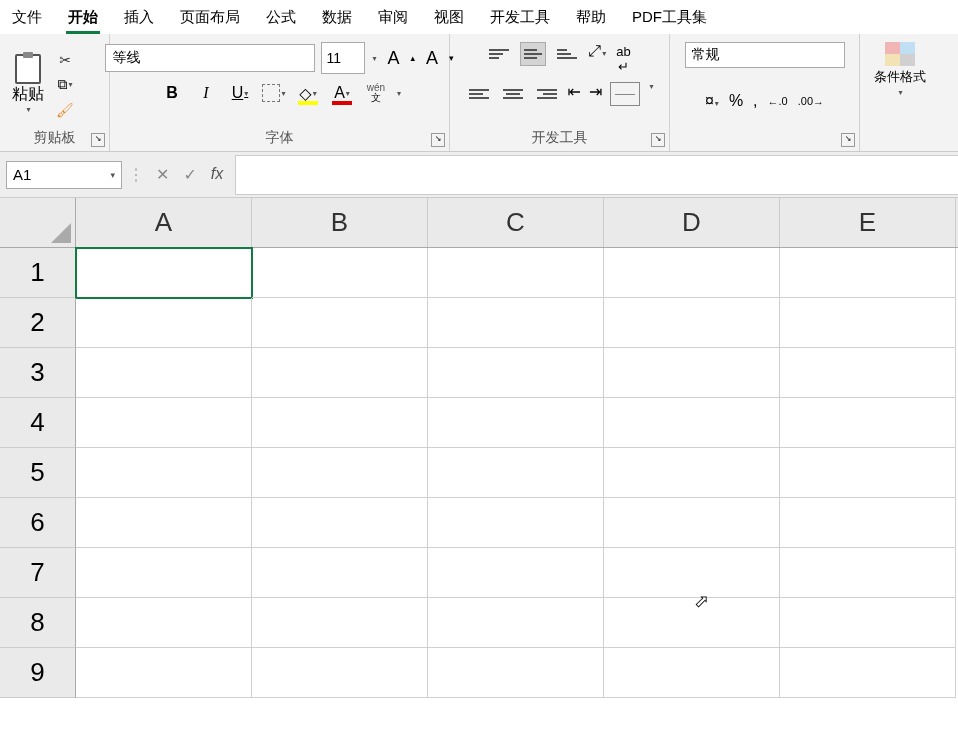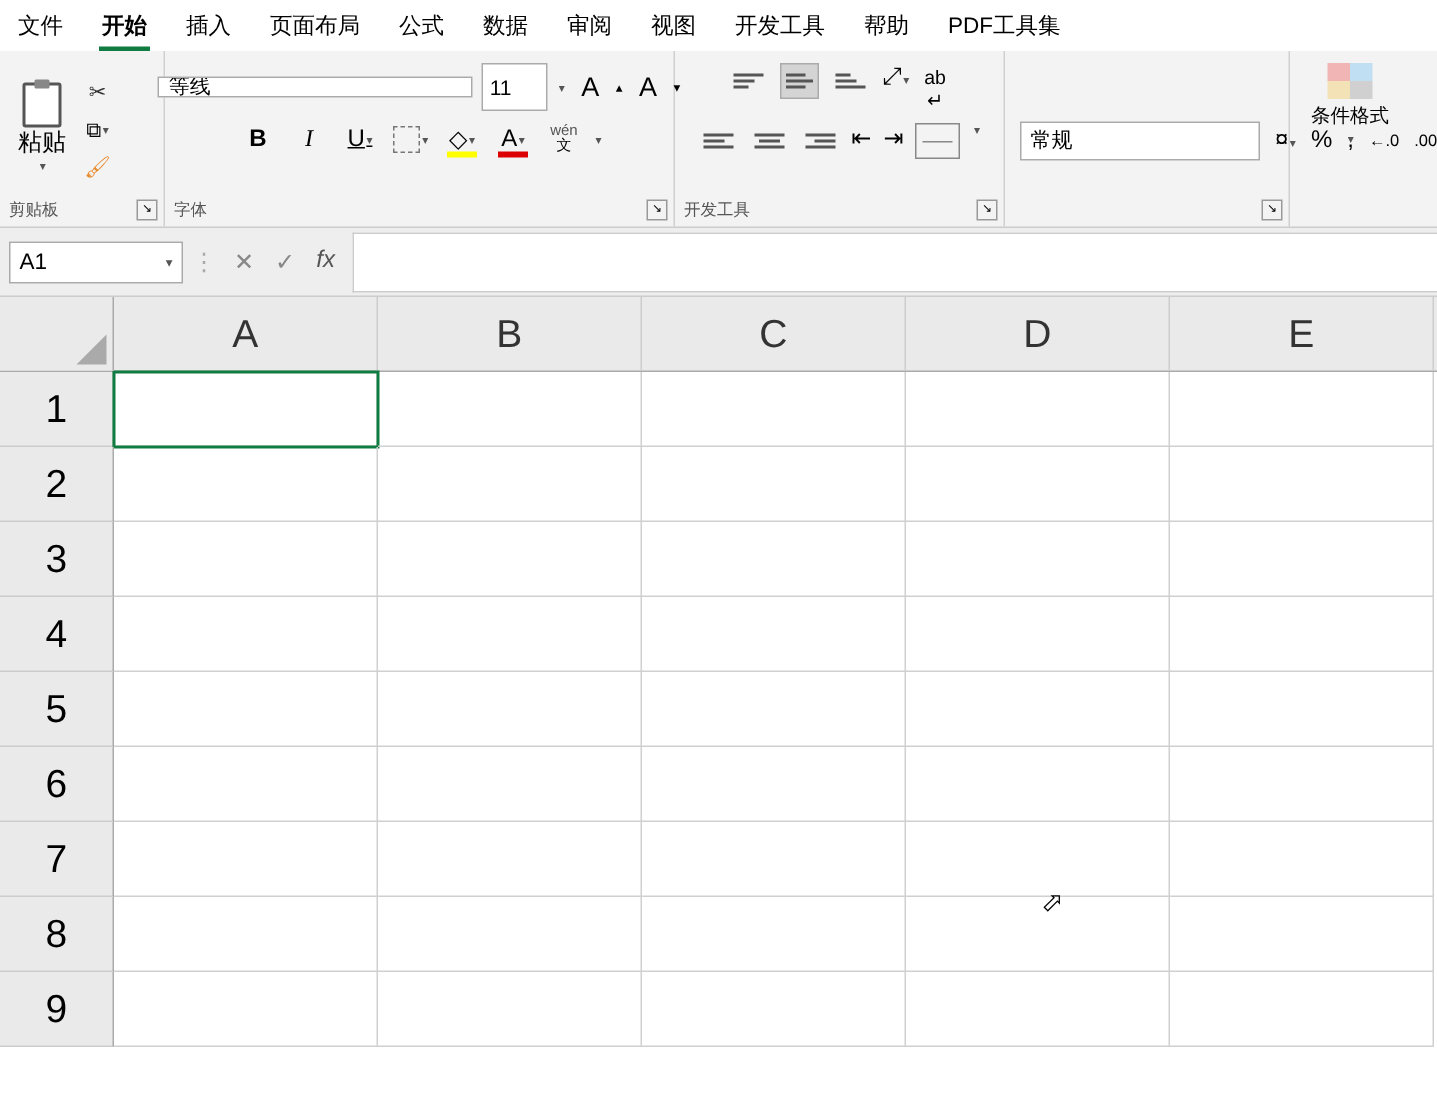--- a/index.html
+++ b/index.html
@@ -6,38 +6,38 @@
 body { background: #fff; width: 958px; height: 735px; overflow: hidden; }
 
 
 .tabs { display: flex; background: #fff; padding: 4px 10px 0; gap: 22px; font-size: 15px; }
 .tab { padding: 4px 2px; cursor: pointer; }
 .tab.active { font-weight: bold; border-bottom: 3px solid #107C41; }
 
 
 .ribbon { display: flex; background: #f3f3f3; border-bottom: 1px solid #ccc; height: 118px; }
 .group { border-right: 1px solid #d0d0d0; display: flex; flex-direction: column; justify-content: space-between; padding: 4px 6px 2px; position: relative; }
-.group-label { text-align: left; font-size: 11px; color: #555; padding-bottom: 2px; }
+.group-label { text-align: center; font-size: 14px; color: #555; padding-bottom: 2px; }
 .group-body { flex: 1; display: flex; align-items: center; }
 .dialog-launcher { position: absolute; right: 4px; bottom: 4px; width: 14px; height: 14px; border: 1px solid #999; font-size: 8px; text-align: center; cursor: pointer; }
 
 
 .clipboard-body { display: flex; gap: 4px; }
 .paste-btn { display: flex; flex-direction: column; align-items: center; justify-content: center; padding: 2px 6px; cursor: pointer; }
 .paste-icon { width: 26px; height: 30px; border: 2px solid #555; border-radius: 2px; position: relative; background: #fff; }
 .paste-icon::before { content: ""; position: absolute; top: -4px; left: 6px; width: 10px; height: 6px; background: #888; border-radius: 1px; }
 .small-col { display: flex; flex-direction: column; gap: 3px; padding-top: 2px; }
 .icon-btn { width: 22px; height: 22px; display: flex; align-items: center; justify-content: center; cursor: pointer; font-size: 14px; }
 .scissors { color: #333; }
 .brush { color: #e88b2d; }
 
 
 .font-body { display: flex; flex-direction: column; gap: 6px; padding: 4px; }
 .font-row { display: flex; gap: 6px; align-items: center; }
-.font-select { width: 210px; height: 14px; border: 1px solid #aaa; padding: 0 6px; font-size: 14px; background: #fff; }
+.font-select { width: 210px; height: 28px; border: 1px solid #aaa; padding: 0 6px; font-size: 14px; background: #fff; }
 .size-select { width: 44px; height: 32px; border: 1px solid #aaa; padding: 0 4px; font-size: 14px; background: #fff; text-align: left; }
 .fs-inc, .fs-dec { font-size: 18px; width: 22px; text-align: center; cursor: pointer; }
 .fmt-btn { width: 28px; height: 26px; display: flex; align-items: center; justify-content: center; cursor: pointer; font-size: 16px; }
 .fmt-btn.b { font-weight: bold; }
 .fmt-btn.i { font-style: italic; font-family: serif; }
 .fmt-btn.u { text-decoration: underline; }
 .border-btn { border: 1px dashed #777; width: 18px; height: 18px; }
 .fill-btn { position: relative; }
 .fill-swatch { width: 20px; height: 4px; background: #ffff00; position: absolute; bottom: 1px; }
 .fontcolor-swatch { width: 20px; height: 4px; background: #d00; position: absolute; bottom: 1px; }
@@ -51,21 +51,21 @@
 .align-btn.sel { background: #d4d4d4; border: 1px solid #aaa; }
 .line { height: 2px; background: #555; }
 .w100 { width: 100%; } .w70 { width: 70%; } .w50 { width: 50%; }
 .orient-btn { font-size: 16px; cursor: pointer; }
 .wrap-btn { display: flex; flex-direction: column; align-items: center; cursor: pointer; padding: 2px; text-align: right; }
 .wrap-icon { font-size: 13px; }
 .merge-btn { width: 30px; height: 24px; border: 1px solid #888; cursor: pointer; position: relative; }
 .merge-btn::after { content: ""; position: absolute; left: 4px; right: 4px; top: 50%; height: 1px; background: #888; }
 
 
-.num-body { display: flex; flex-direction: row; gap: 10px; padding: 4px; }
+.num-body { display: flex; flex-direction: column; gap: 24px; padding: 4px; }
 .num-select { width: 160px; height: 26px; border: 1px solid #aaa; padding: 0 6px; font-size: 14px; background: #fff; }
 .num-row { display: flex; gap: 10px; align-items: center; }
 .num-btn { cursor: pointer; font-size: 16px; }
 
 
 .styles-body { display: flex; flex-direction: column; align-items: center; justify-content: flex-start; gap: 2px; padding: 4px 8px; cursor: pointer; }
 .cf-icon { width: 30px; height: 24px; display: grid; grid-template-columns: 1fr 1fr; grid-template-rows: 1fr 1fr; }
 .cf1 { background: #f2b5b5; } .cf2 { background: #c0dff2; } .cf3 { background: #f2e2b5; } .cf4 { background: #d0d0d0; }
 
 

